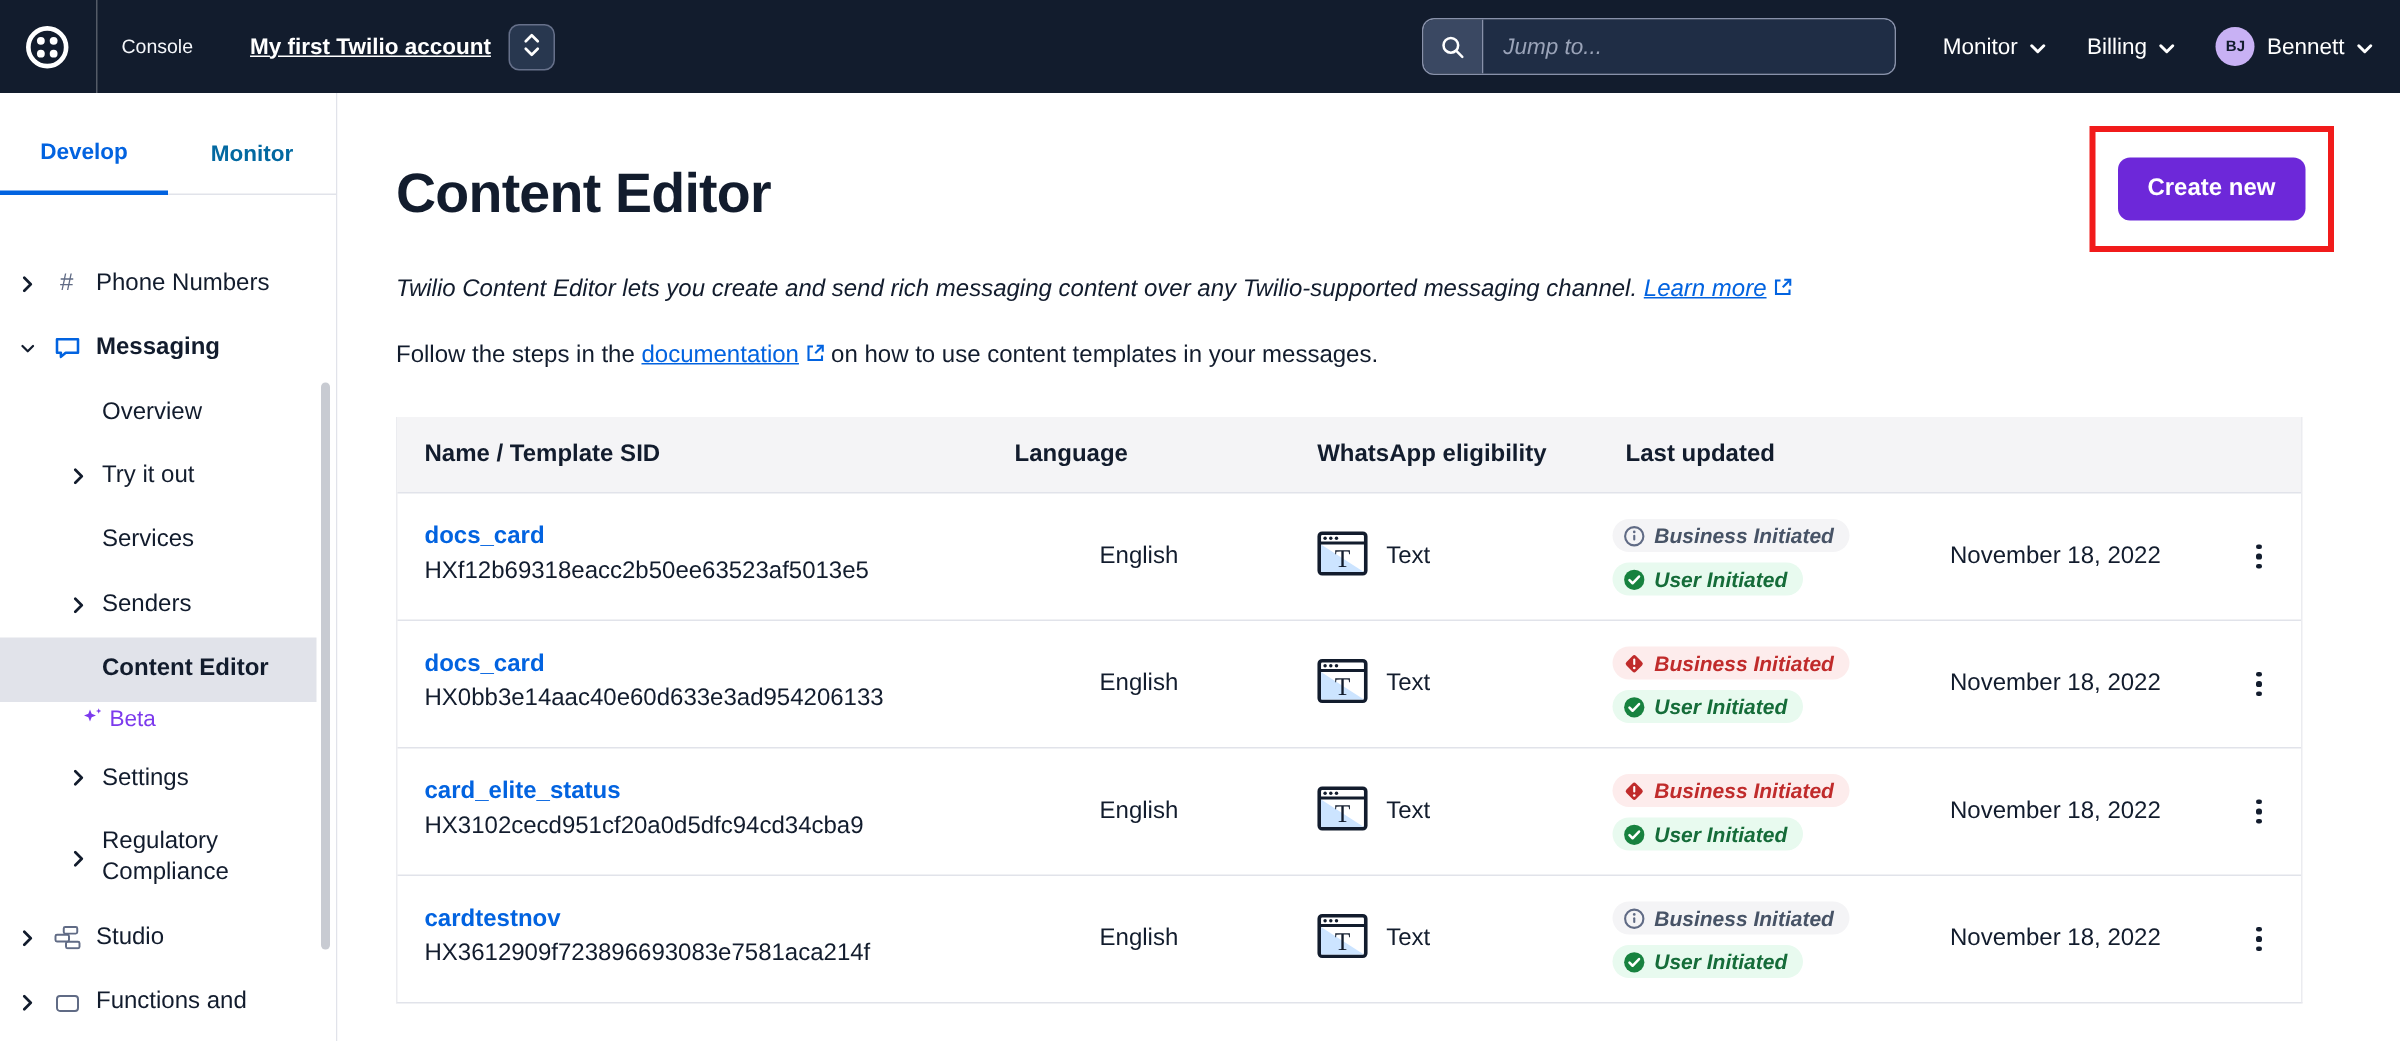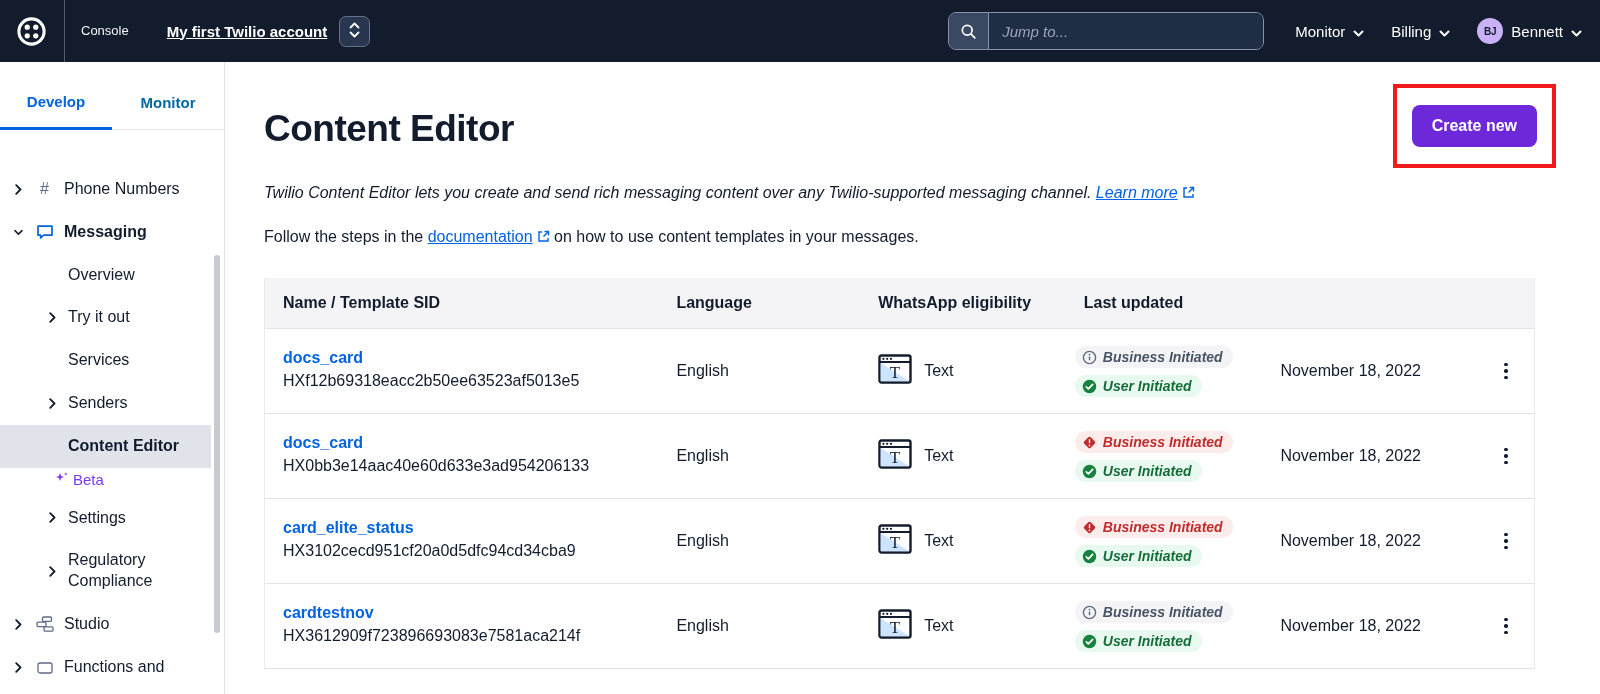--- a/index.html
+++ b/index.html
@@ -66,21 +66,21 @@
   .tbl { margin-top:28px; margin-right:65px; border-left:1px solid #EBECF0; border-right:1px solid #EBECF0;
     border-bottom:1px solid #E1E3EA; }
   .t-head { display:flex; background:#F4F4F6; }
   .t-head .cell { padding:16px 18px; font-size:16px; font-weight:bold; }
   .t-row { display:flex; align-items:center; border-top:1px solid #E1E3EA; min-height:85px; }
   .cell { padding:0 18px; }
   .col-name { width:31%; } .col-lang { width:15.9%; } .col-type { width:15.5%; }
   .col-wa  { width:16.2%; } .col-date { width:17%; } .col-menu { flex:1; display:flex; justify-content:center; }
   .row-name { font-size:16px; font-weight:bold; color:#0263E0; text-decoration:none; cursor:pointer; }
   .row-sid { font-size:16px; color:#121C2D; line-height:1.4; margin-top:3px; max-width:332px; word-break:break-all; }
-  .cell-lang, .cell-date { font-size:16px; }
+  .cell-lang, .cell-date { font-size:16px;text-align:center; }
   .type-wrap { display:flex; align-items:center; gap:12px; font-size:16px; }
   .wa-wrap { display:flex; flex-direction:column; align-items:flex-start; gap:7px; padding:12px 18px; }
   .badge { display:inline-flex; align-items:flex-end; gap:6px; padding:3px 10px 3px 7px; border-radius:12px;
     font-size:14px; font-weight:bold;font-style:italic; }
   .badge .bicon { display:none; align-items:center; }
   .badge-neutral { background:#F4F4F6; color:#475366; }
   .badge-neutral .icon-info { display:inline-flex; }
   .badge-error { background:#FDECEC; color:#C02B2B; }
   .badge-error .icon-diamond { display:inline-flex; }
   .badge-success { background:#E8FAEF; color:#156C39; }

